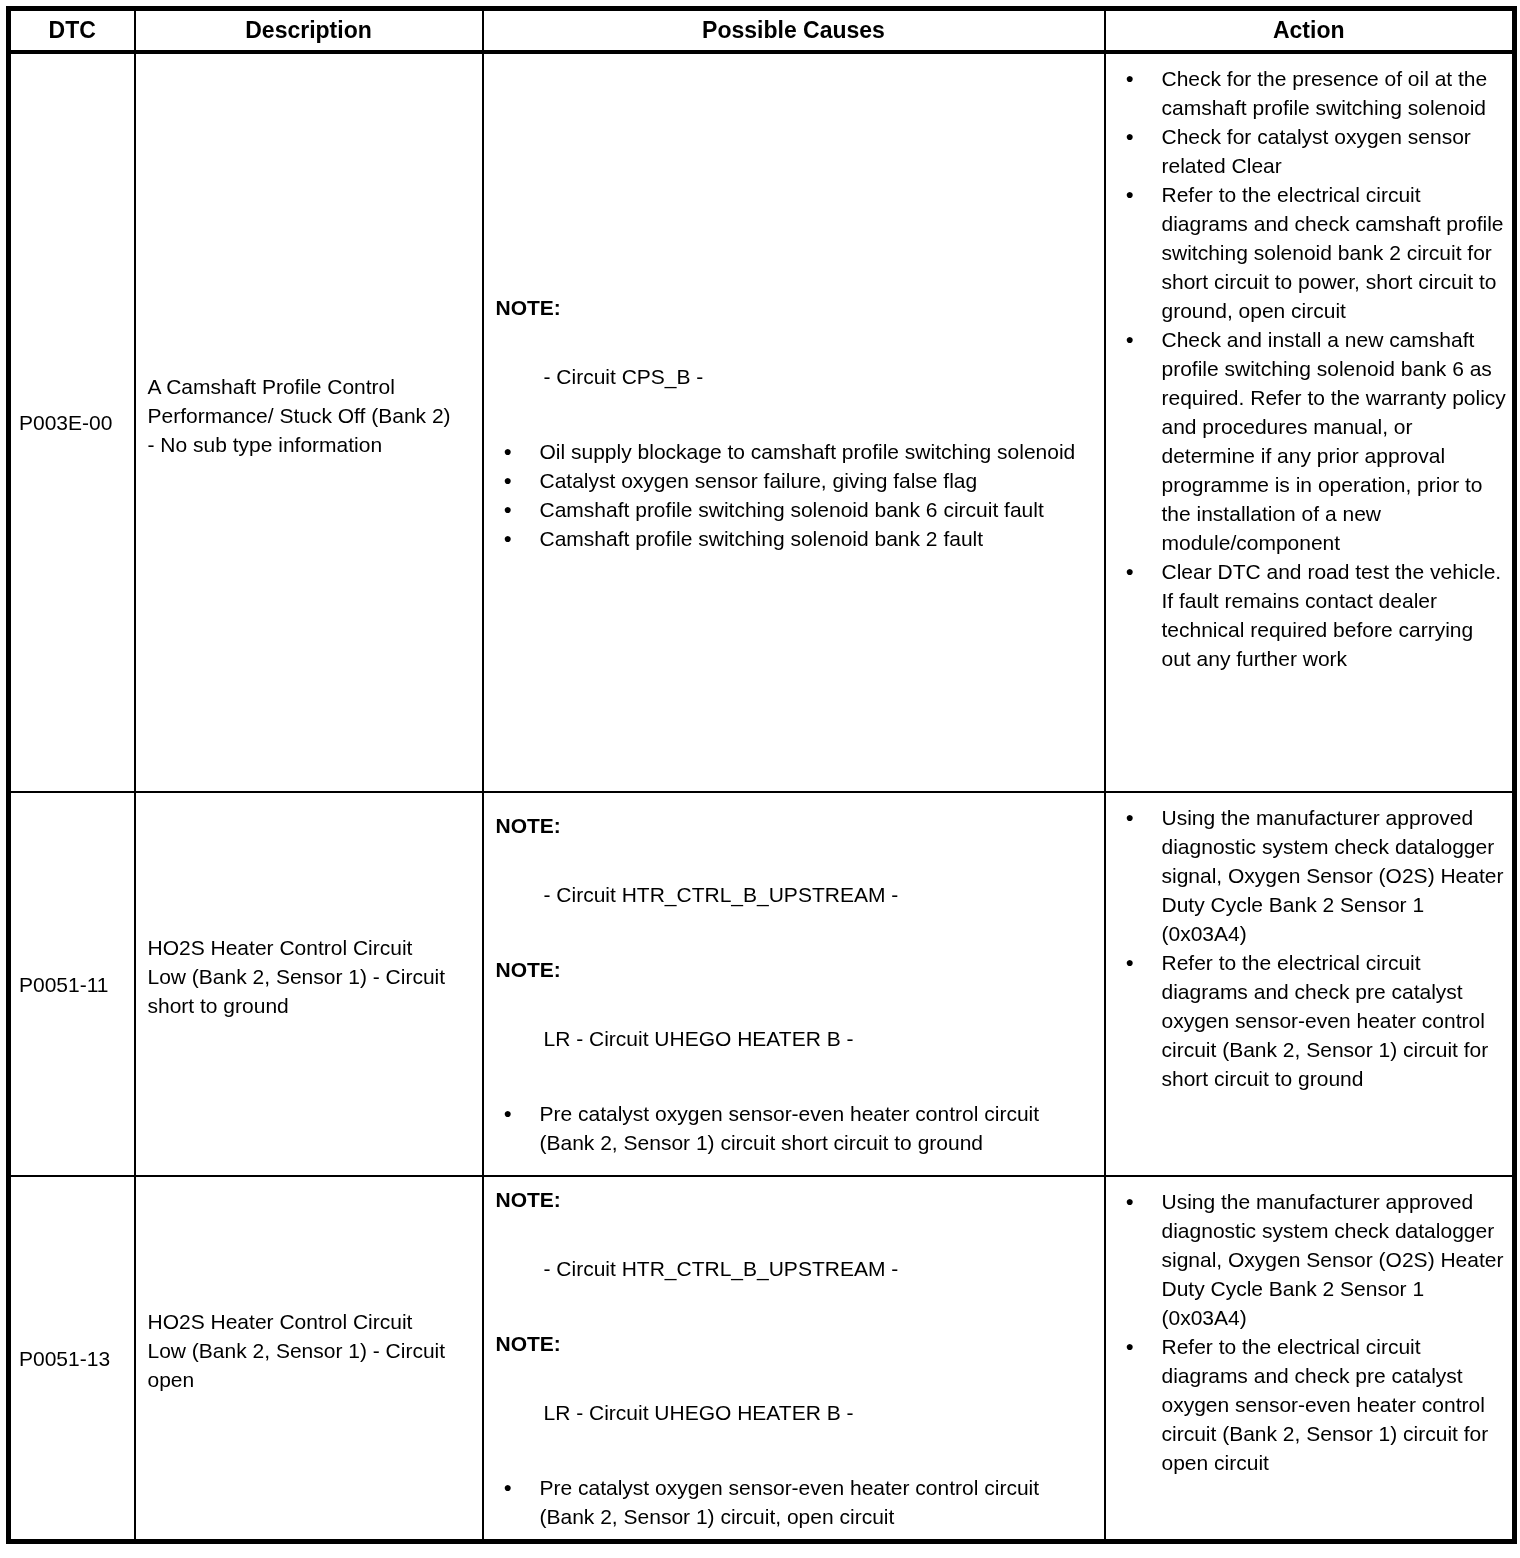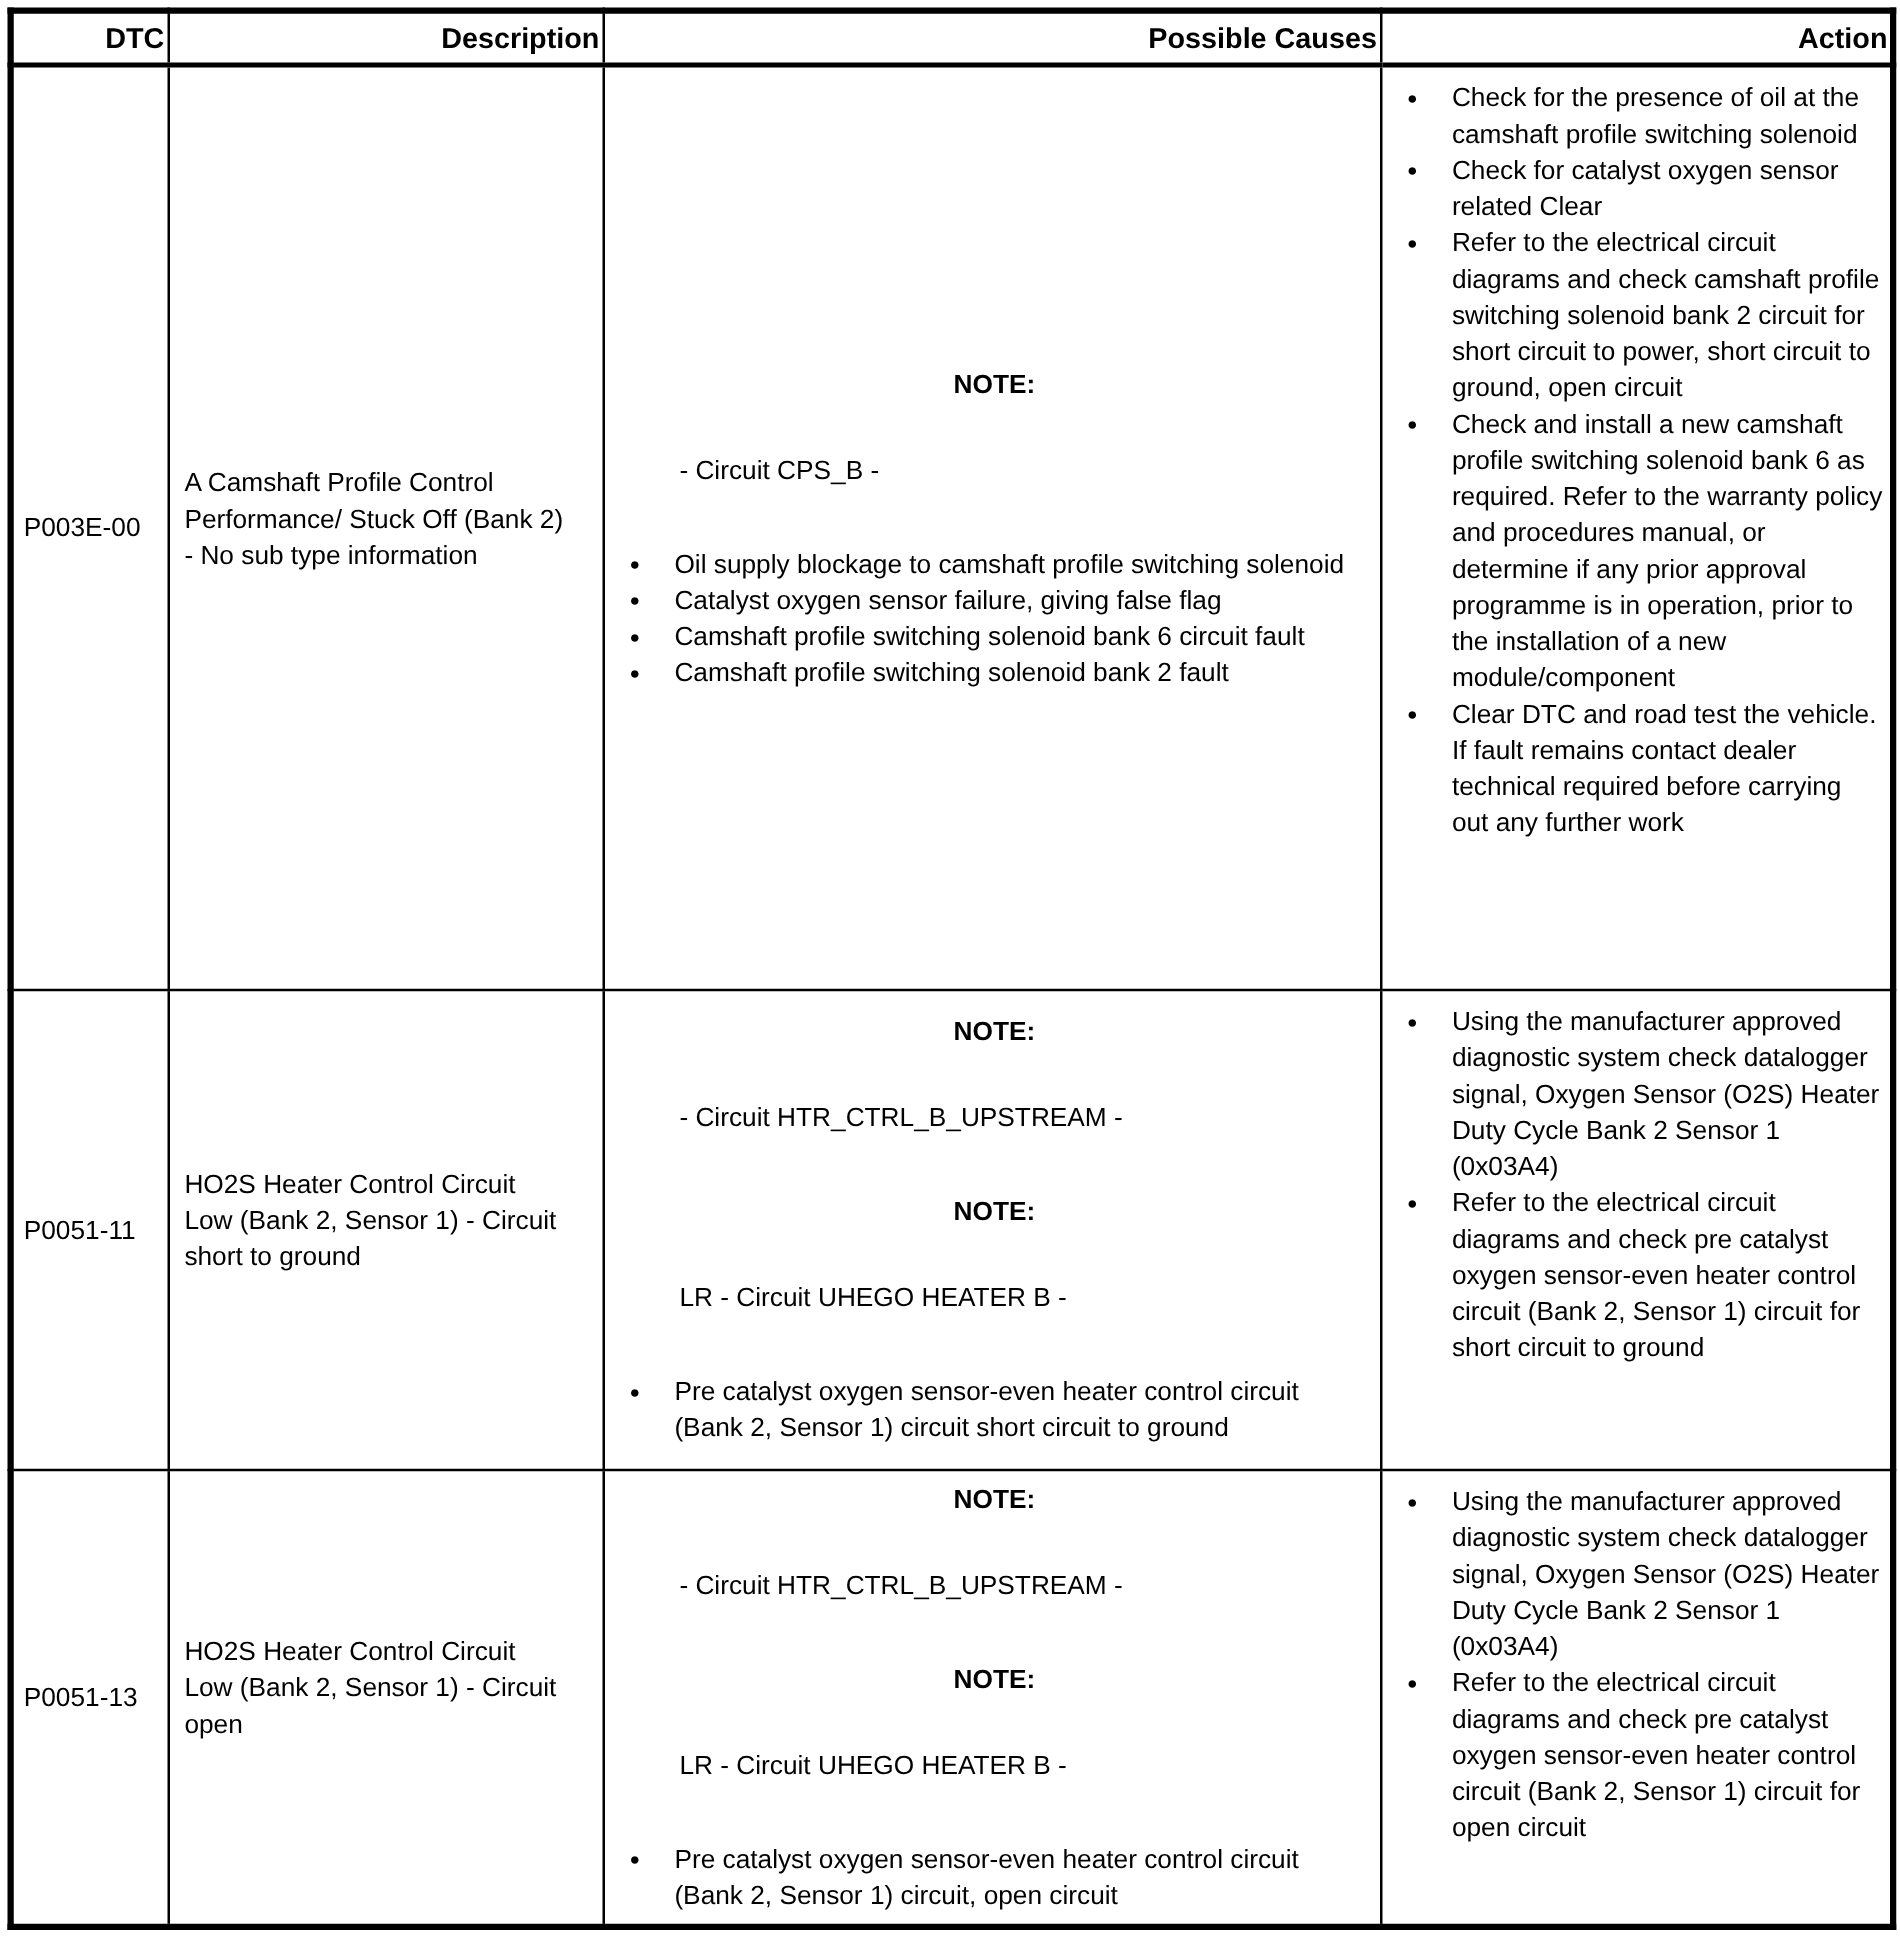--- a/index.html
+++ b/index.html
@@ -24,21 +24,21 @@
   col.c-dtc    { width: 126px; }
   col.c-desc   { width: 348px; }
   col.c-causes { width: 622px; }
   col.c-action { width: 410px; }
 
   th {
     border: 2px solid #000;
     border-bottom: 4px solid #000;
     font-size: 23px;
     font-weight: bold;
-    text-align: right;
+    text-align: center;
     padding: 6px 2px;
     background: #fff;
   }
   td {
     border: 2px solid #000;
     font-size: 21px;
     line-height: 29px;
     vertical-align: middle;
     padding: 0;
   }
@@ -57,21 +57,20 @@
     padding: 8px 8px 8px 12px;
   }
   td.action-cell {
     vertical-align: top;
     padding: 10px 4px 8px 12px;
   }
 
   .note-label {
     font-weight: bold;
     margin: 0 0 40px 0;
-    text-align: center;
   }
   .note-circuit {
     padding-left: 48px;
     margin: 0 0 46px 0;
   }
   .bullet {
     display: flex;
     align-items: flex-start;
   }
   .bullet .dot {

